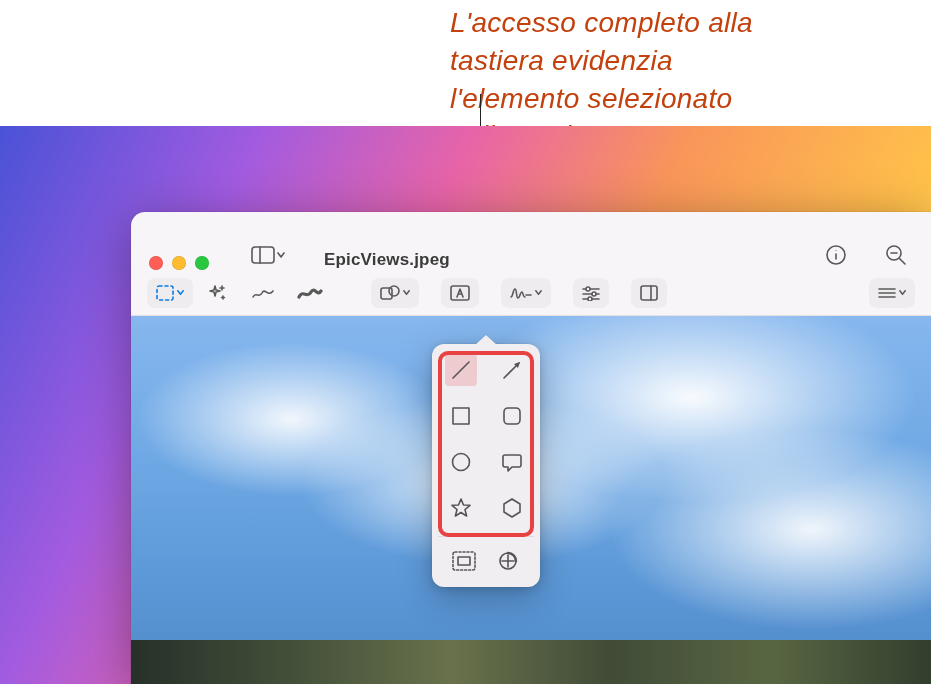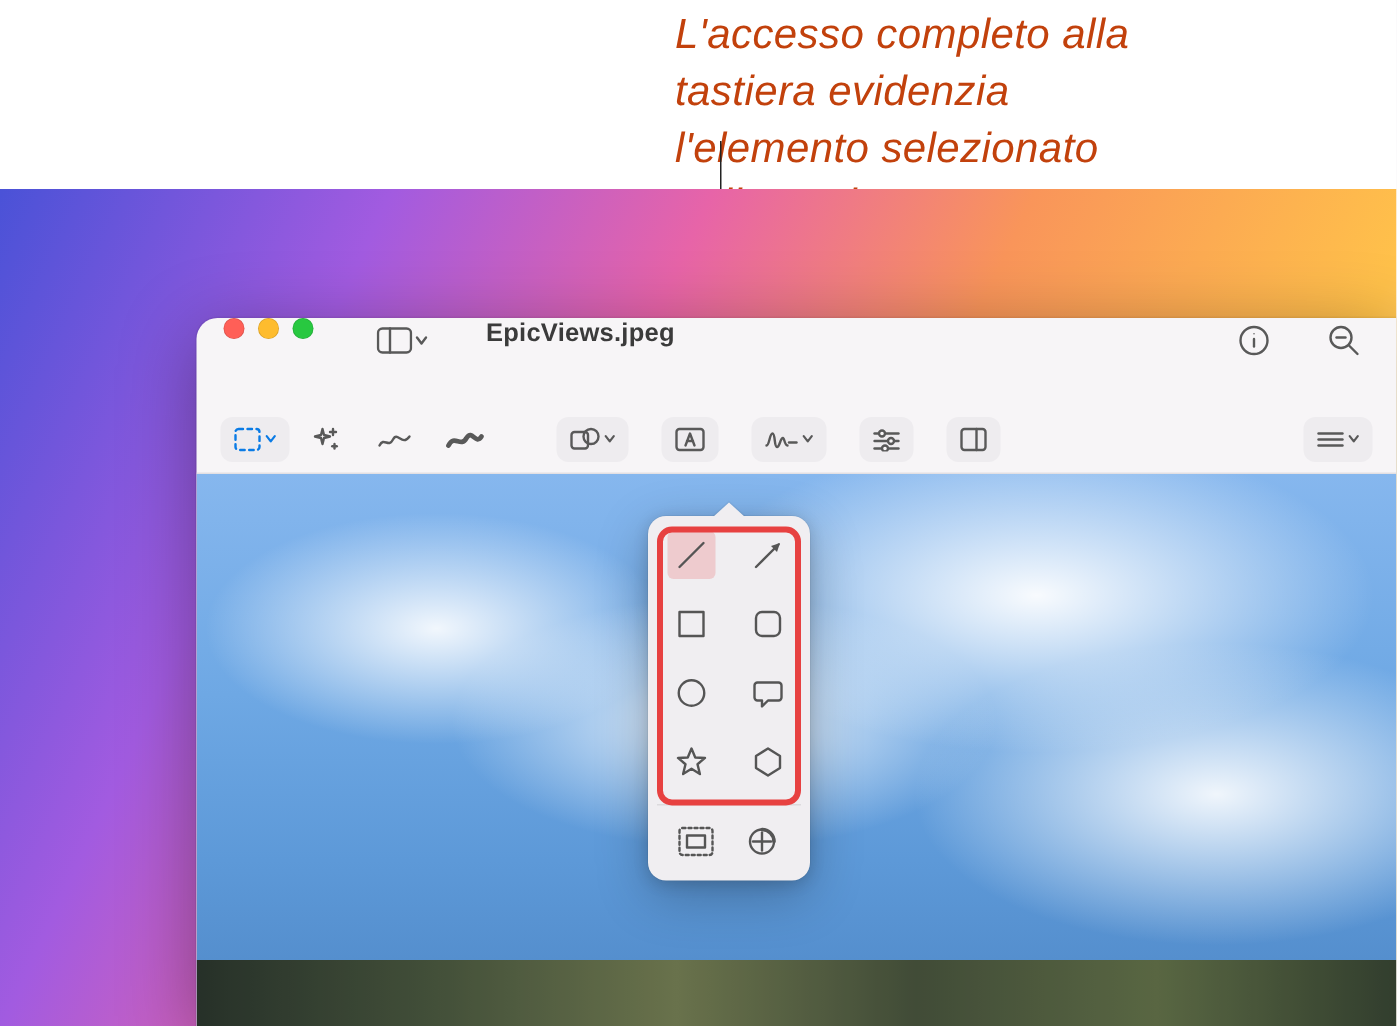--- a/index.html
+++ b/index.html
@@ -54,21 +54,21 @@
     bottom: 0;
     background: #f7f5f7;
     border-top-left-radius: 14px;
     box-shadow: 0 10px 50px rgba(0,0,0,0.35), 0 0 0 1px rgba(0,0,0,0.05);
     overflow: hidden;
   }
 
   .titlebar {
     height: 58px;
     display: flex;
-    align-items: flex-start;
+    align-items: flex-end;
     padding: 0 18px 0 18px;
     gap: 10px;
   }
   .traffic { display: flex; gap: 9px; margin-right: 26px;}
   .dot { width: 14px; height: 14px; border-radius: 50%; box-shadow: inset 0 0 0 0.5px rgba(0,0,0,0.15);}
   .dot.red { background: #ff5f57;}
   .dot.yellow { background: #febc2e;}
   .dot.green { background: #28c840;}
 
   .tb-btn {

